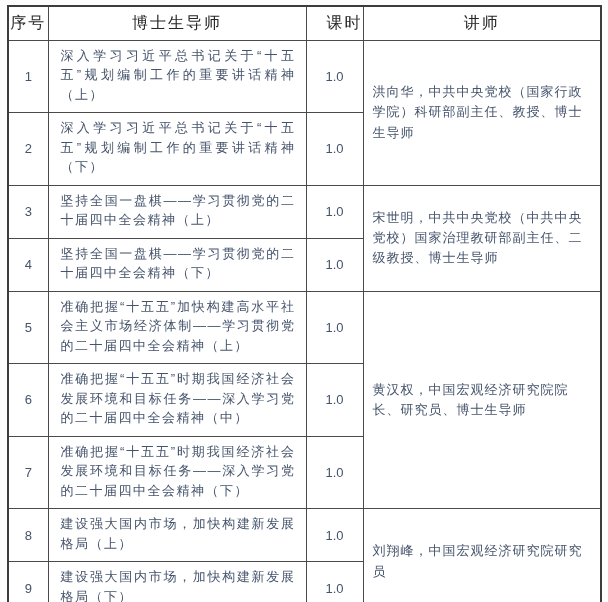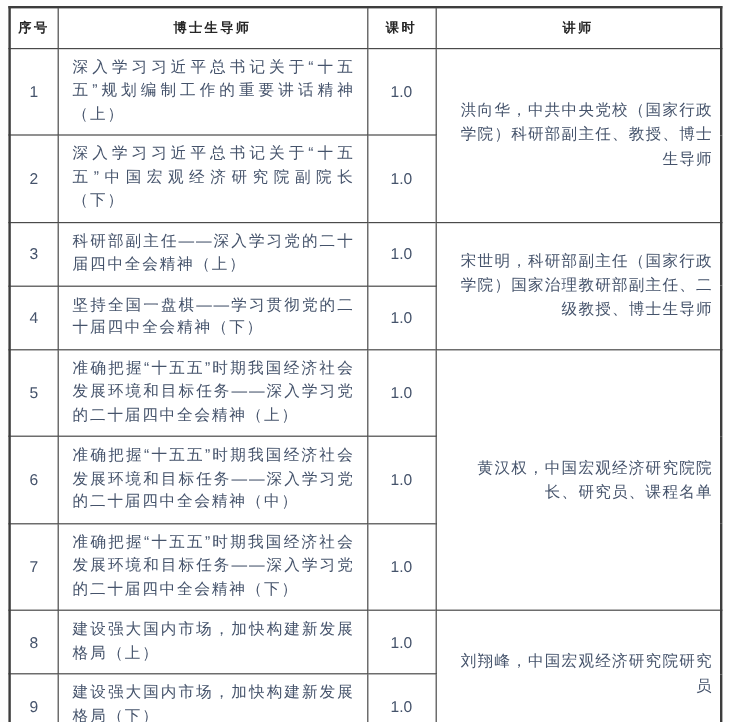--- a/index.html
+++ b/index.html
@@ -28,47 +28,47 @@
     border: 2px solid var(--border-outer, #3c3c3c);
   }
   table.course-table th,
   table.course-table td {
     border: 1px solid var(--border-inner, #4a4a4a);
     vertical-align: middle;
     box-sizing: border-box;
   }
   th.h-no      { width: 40px; }
   th.h-course  { width: 258px; }
-  th.h-hours   { width: 57px; }
+  th.h-hours   { width: 57px; text-align: right; }
   th.h-lect    { width: 238px; }
   thead th {
     height: 34px;
-    font-size: 11px;
-    font-weight: bold;
+    font-size: 16px;
+    font-weight: normal;
     color: var(--header-text, #262626);
     text-align: center;
     letter-spacing: 2px;
     padding: 2px 0;
   }
   td.c-no, td.c-hours {
     text-align: center;
     font-size: 13px;
     color: var(--body-text, #45536b);
     padding: 2px;
   }
   td.c-course {
     text-align: justify;
     font-size: 13px;
     line-height: 1.5;
     color: var(--body-text, #45536b);
     letter-spacing: 1.5px;
     padding: 5px 10px 8px 12px;
   }
   td.c-lect {
-    text-align: right;
+    text-align: left;
     font-size: 13px;
     line-height: 1.55;
     color: var(--body-text, #45536b);
     letter-spacing: 1px;
     padding: 5px 6px 5px 9px;
   }
   tbody tr { height: 49px; }
   tbody tr.lines-3 { height: 66px; }
   tbody tr.last-row { height: 58px; }
 </style>
@@ -87,39 +87,39 @@
     </thead>
     <tbody id="table-body">
         <tr class="">
           <td class="c-no">1</td>
           <td class="c-course">深入学习习近平总书记关于“十五五”规划编制工作的重要讲话精神（上）</td>
           <td class="c-hours">1.0</td>
           <td class="c-lect" rowspan="2">洪向华，中共中央党校（国家行政学院）科研部副主任、教授、博士生导师</td>
         </tr>
         <tr class="">
           <td class="c-no">2</td>
-          <td class="c-course">深入学习习近平总书记关于“十五五”中国宏观经济研究院副院长（下）</td>
+          <td class="c-course">深入学习习近平总书记关于“十五五”规划编制工作的重要讲话精神（下）</td>
           <td class="c-hours">1.0</td>
         </tr>
         <tr class="">
           <td class="c-no">3</td>
-          <td class="c-course">科研部副主任——深入学习党的二十届四中全会精神（上）</td>
+          <td class="c-course">坚持全国一盘棋——学习贯彻党的二十届四中全会精神（上）</td>
           <td class="c-hours">1.0</td>
-          <td class="c-lect" rowspan="2">宋世明，科研部副主任（国家行政学院）国家治理教研部副主任、二级教授、博士生导师</td>
+          <td class="c-lect" rowspan="2">宋世明，中共中央党校（中共中央党校）国家治理教研部副主任、二级教授、博士生导师</td>
         </tr>
         <tr class="">
           <td class="c-no">4</td>
           <td class="c-course">坚持全国一盘棋——学习贯彻党的二十届四中全会精神（下）</td>
           <td class="c-hours">1.0</td>
         </tr>
         <tr class="lines-3">
           <td class="c-no">5</td>
-          <td class="c-course">准确把握“十五五”时期我国经济社会发展环境和目标任务——深入学习党的二十届四中全会精神（上）</td>
+          <td class="c-course">准确把握“十五五”加快构建高水平社会主义市场经济体制——学习贯彻党的二十届四中全会精神（上）</td>
           <td class="c-hours">1.0</td>
-          <td class="c-lect" rowspan="3">黄汉权，中国宏观经济研究院院长、研究员、课程名单</td>
+          <td class="c-lect" rowspan="3">黄汉权，中国宏观经济研究院院长、研究员、博士生导师</td>
         </tr>
         <tr class="lines-3">
           <td class="c-no">6</td>
           <td class="c-course">准确把握“十五五”时期我国经济社会发展环境和目标任务——深入学习党的二十届四中全会精神（中）</td>
           <td class="c-hours">1.0</td>
         </tr>
         <tr class="lines-3">
           <td class="c-no">7</td>
           <td class="c-course">准确把握“十五五”时期我国经济社会发展环境和目标任务——深入学习党的二十届四中全会精神（下）</td>
           <td class="c-hours">1.0</td>

